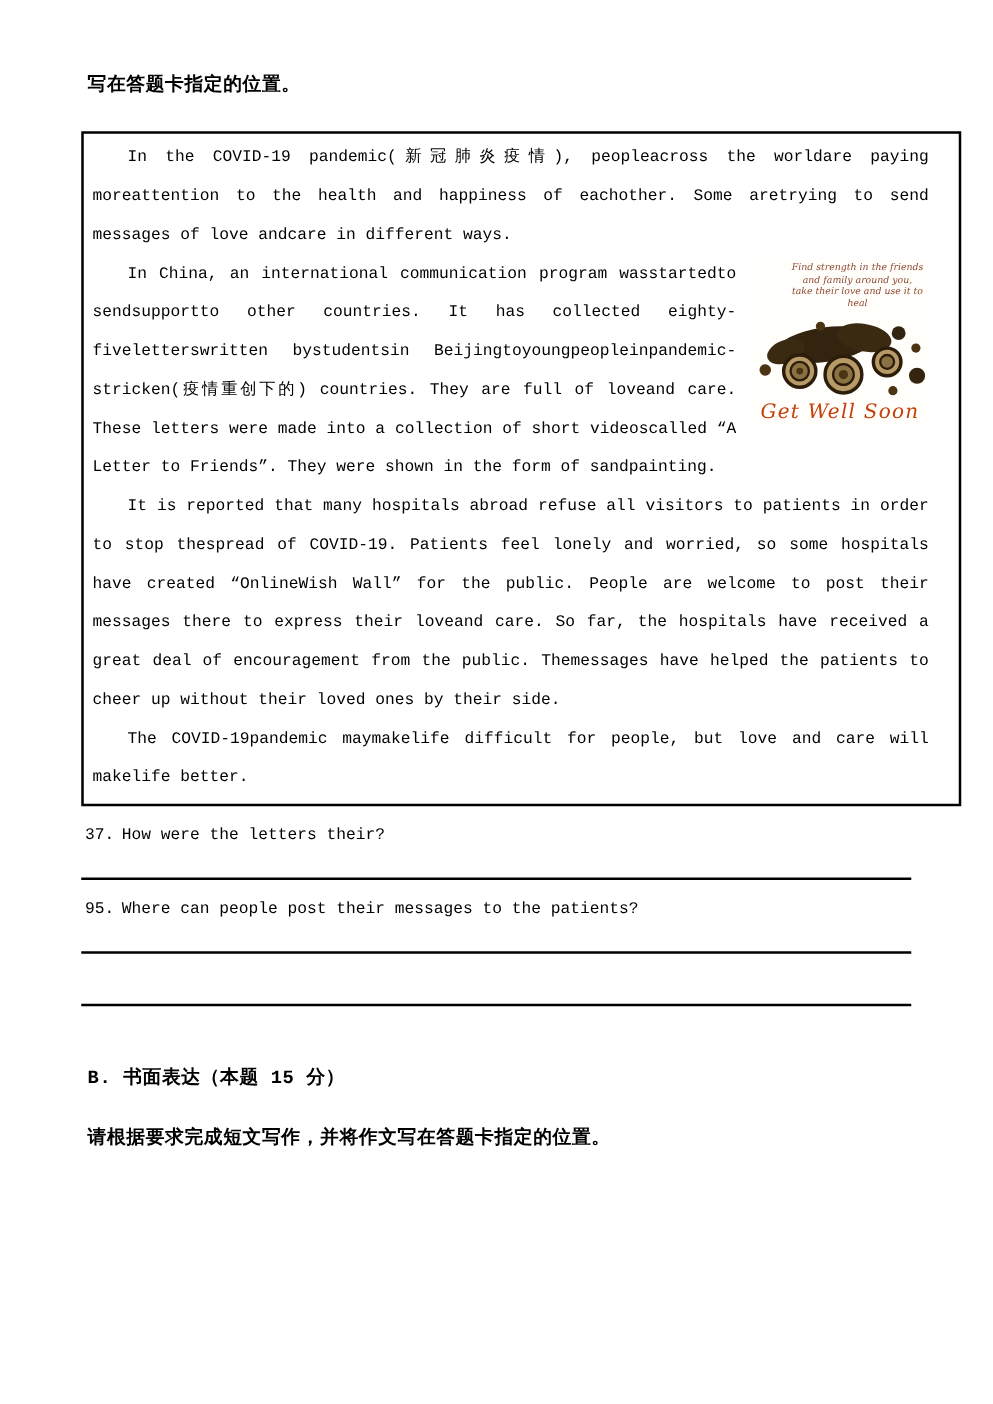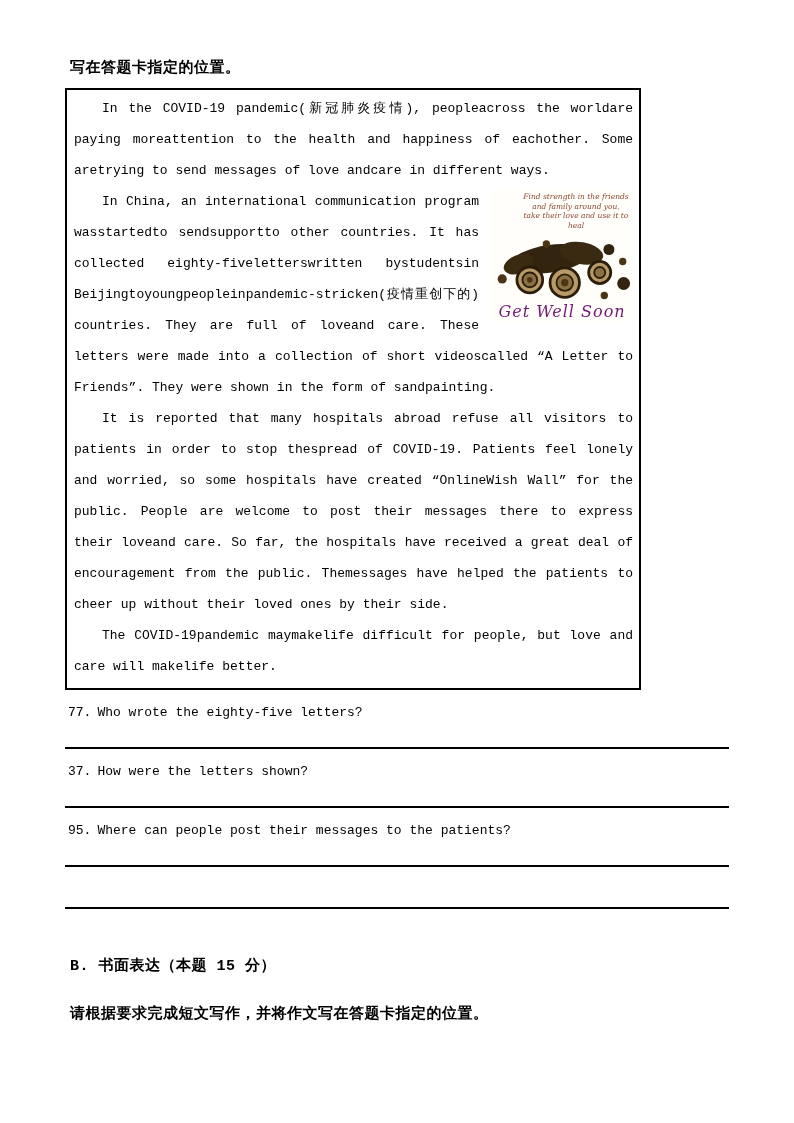--- a/index.html
+++ b/index.html
@@ -13,27 +13,27 @@
     color: #000;
     overflow: hidden;
   }
   .page {
     padding: 58px 65px 0 65px;
   }
   .top-note {
     font-family: "Liberation Sans", "DejaVu Sans", sans-serif;
     font-weight: 700;
     font-size: 15px;
-    margin: 0 0 11px 5px;
+    margin: 0 0 28px 5px;
     letter-spacing: 0.5px;
   }
   .passage-box {
     border: 2px solid #000;
-    padding: 3px 6px 6px 7px;
-    width: 576px;
+    padding: 3px 24px 6px 7px;
+    width: 704px;
   }
   .para {
     font-size: 13px;
     line-height: 31px;
     text-align: justify;
     text-indent: 28px;
   }
   
   .card {
     float: right;
@@ -50,21 +50,21 @@
     color: #8d4a32;
     padding: 2px 4px 1px 4px;
     text-indent: 0;
     margin-left: 28px;
   }
   .card-title {
     font-family: "DejaVu Serif", "Liberation Serif", serif;
     font-style: italic;
     font-size: 16px;
     line-height: 18px;
-    color: #701a75;
+    color: #c2410c;
     letter-spacing: 1px;
     padding-bottom: 2px;
     text-indent: 0;
   }
   .card svg { display: block; margin: 0 auto; }
   .questions { margin-top: 0; }
   .question { padding-top: 14px; }
   .q-text {
     font-size: 13px;
     line-height: 17px;
@@ -129,30 +129,24 @@
     <p class="para">In China, an international communication program wasstartedto sendsupportto other countries. It has collected eighty-fiveletterswritten bystudentsin Beijingtoyoungpeopleinpandemic-stricken(疫情重创下的) countries. They are full of loveand care. These letters were made into a collection of short videoscalled “A Letter to Friends”. They were shown in the form of sandpainting.</p>
 
     <p class="para">It is reported that many hospitals abroad refuse all visitors to patients in order to stop thespread of COVID-19. Patients feel lonely and worried, so some hospitals have created “OnlineWish Wall” for the public. People are welcome to post their messages there to express their loveand care. So far, the hospitals have received a great deal of encouragement from the public. Themessages have helped the patients to cheer up without their loved ones by their side.</p>
 
     <p class="para">The COVID-19pandemic maymakelife difficult for people, but love and care will makelife better.</p>
   </div>
 
   <div class="questions">
 
 
-    <div class="question">
-      <div class="q-text">
-        <span class="q-num">77.</span><span>Who wrote the eighty-five letters?</span>
-      </div>
-      <div class="answer-line"></div>
-    </div>
 
     <div class="question">
       <div class="q-text">
-        <span class="q-num">37.</span><span>How were the letters shown?</span>
+        <span class="q-num">37.</span><span>How were the letters their?</span>
       </div>
       <div class="answer-line"></div>
     </div>
 
     <div class="question">
       <div class="q-text">
         <span class="q-num">95.</span><span>Where can people post their messages to the patients?</span>
       </div>
       <div class="answer-line"></div>
     </div>

